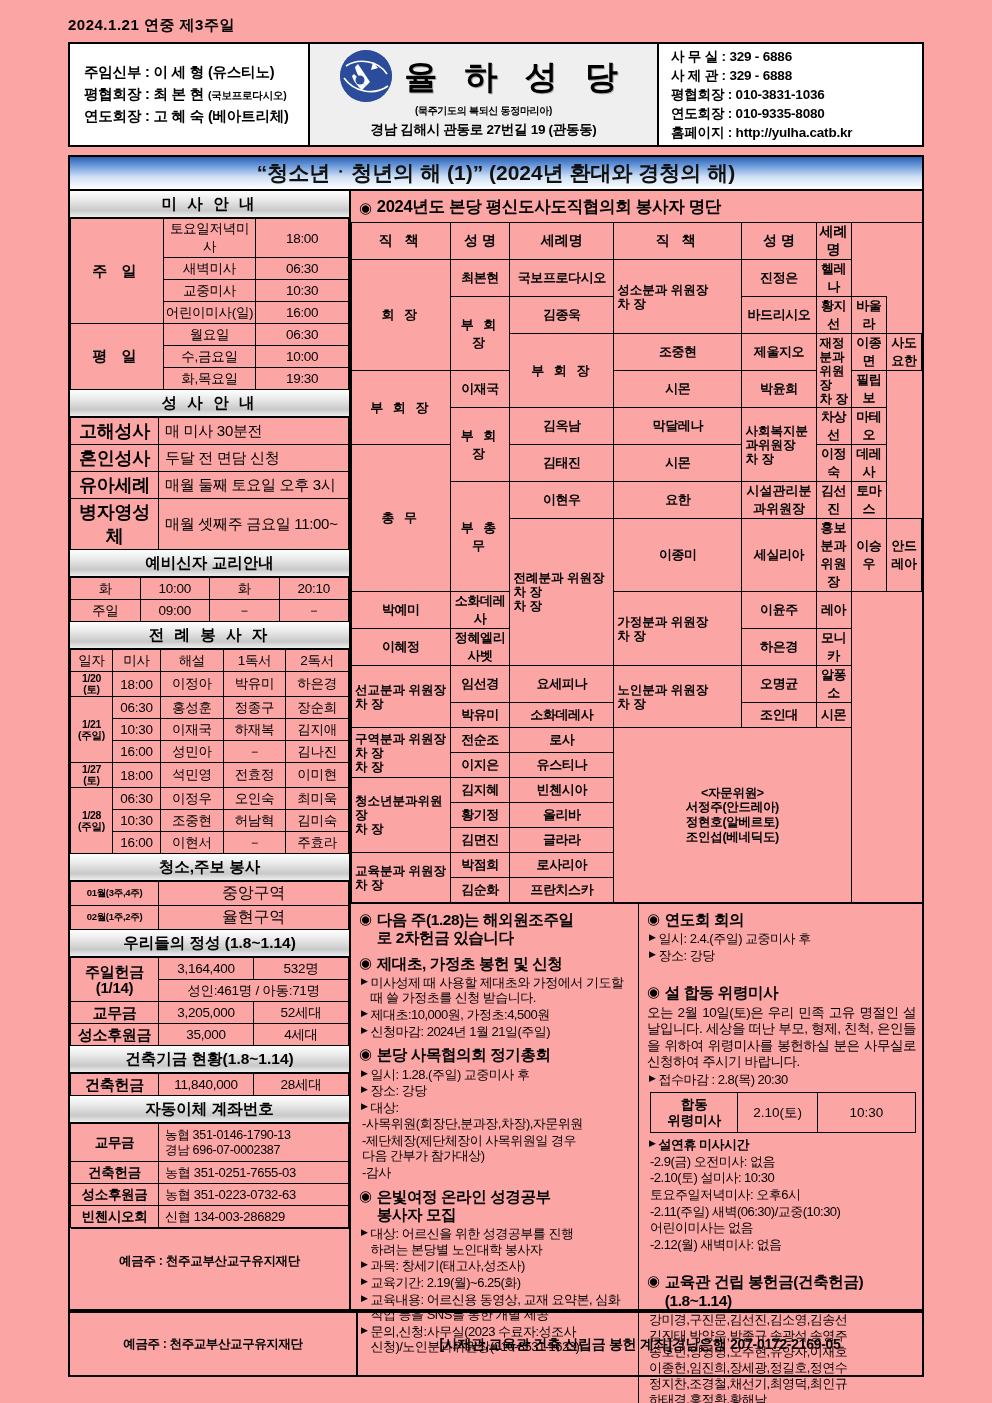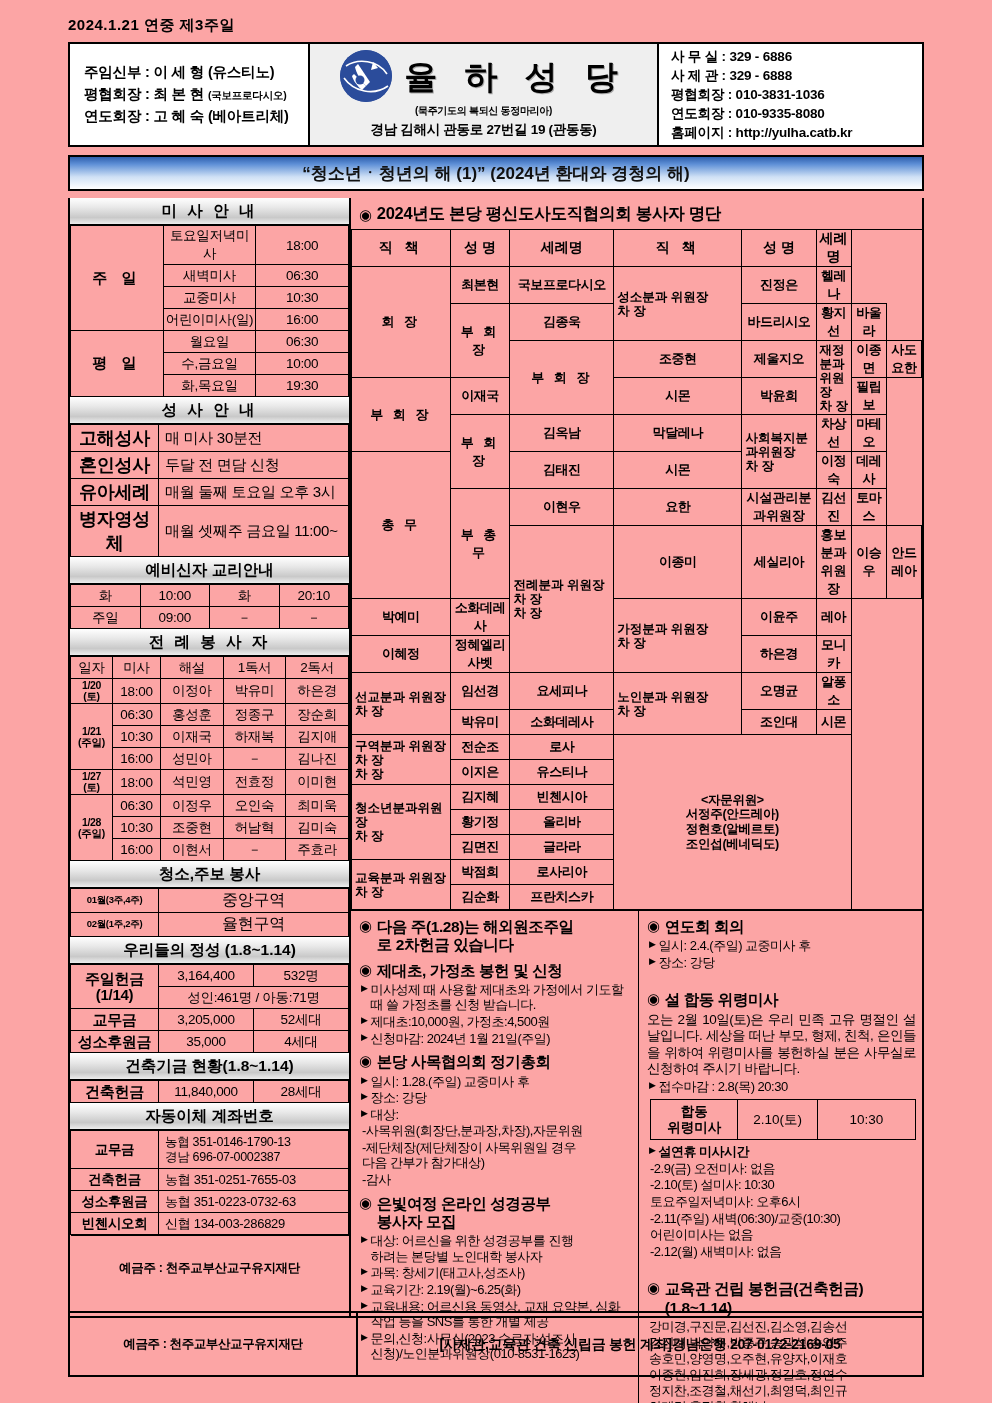--- a/index.html
+++ b/index.html
@@ -109,28 +109,28 @@
   
   .banner {
     position: absolute;
     left: 68px; top: 155px;
     width: 856px; height: 36px;
     border: 2px solid #000;
     background: linear-gradient(to bottom, #2f5fad 0%, #5d8fd6 22%, #cfe0f5 62%, #ffffff 100%);
     display: flex; align-items: center; justify-content: center;
   }
   .banner span {
-    font-size: 17px; font-weight: bold; color: #111;
+    font-size: 21px; font-weight: bold; color: #111;
     letter-spacing: 0px;
   }
 
   
   .bodyframe {
     position: absolute;
-    left: 68px; top: 198px;
+    left: 68px; top: 191px;
     width: 856px; height: 1120px;
     border: 2px solid #000;
     border-top: none;
     display: flex;
   }
   .colL { width: 288px; border-right: 2px solid #000; }
   .colR { flex: 1; }
 
   
   .secbar {

